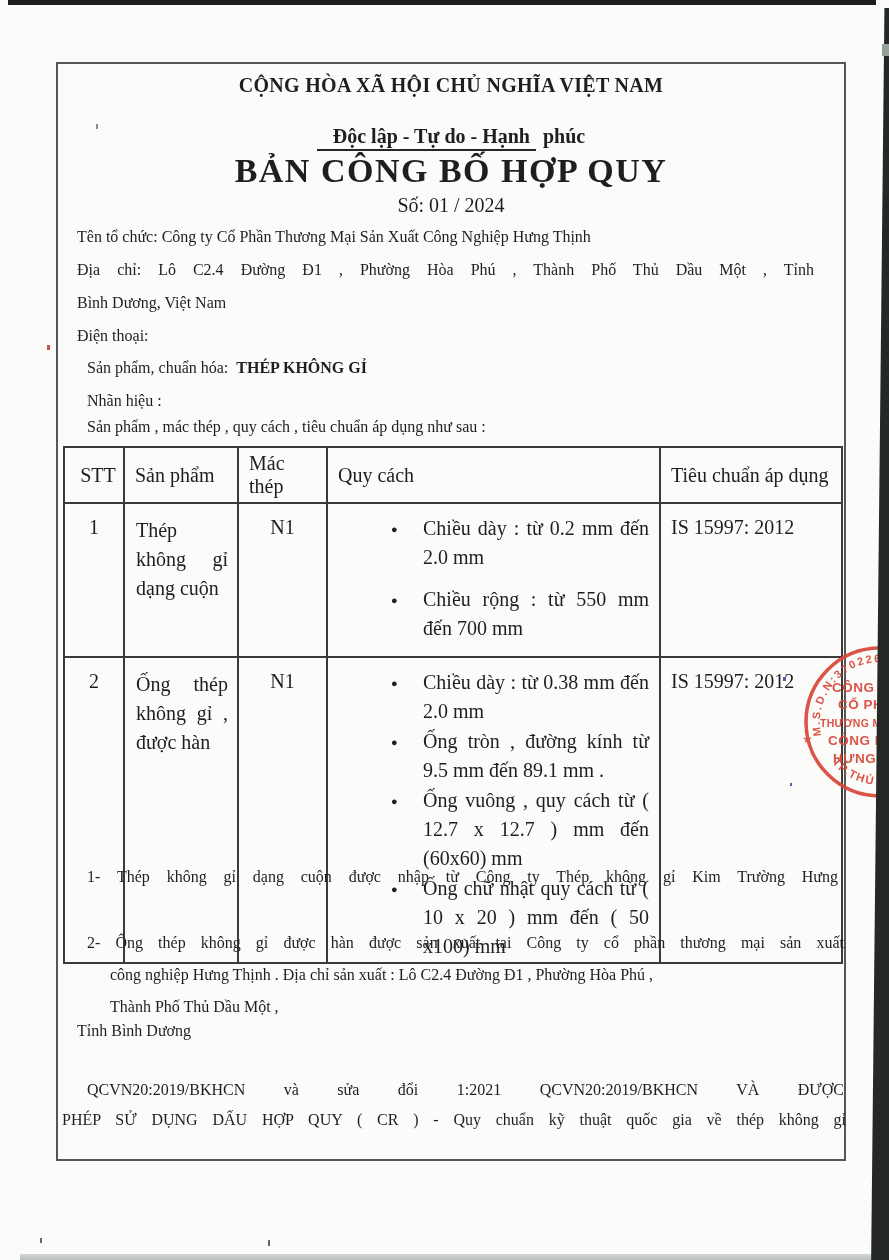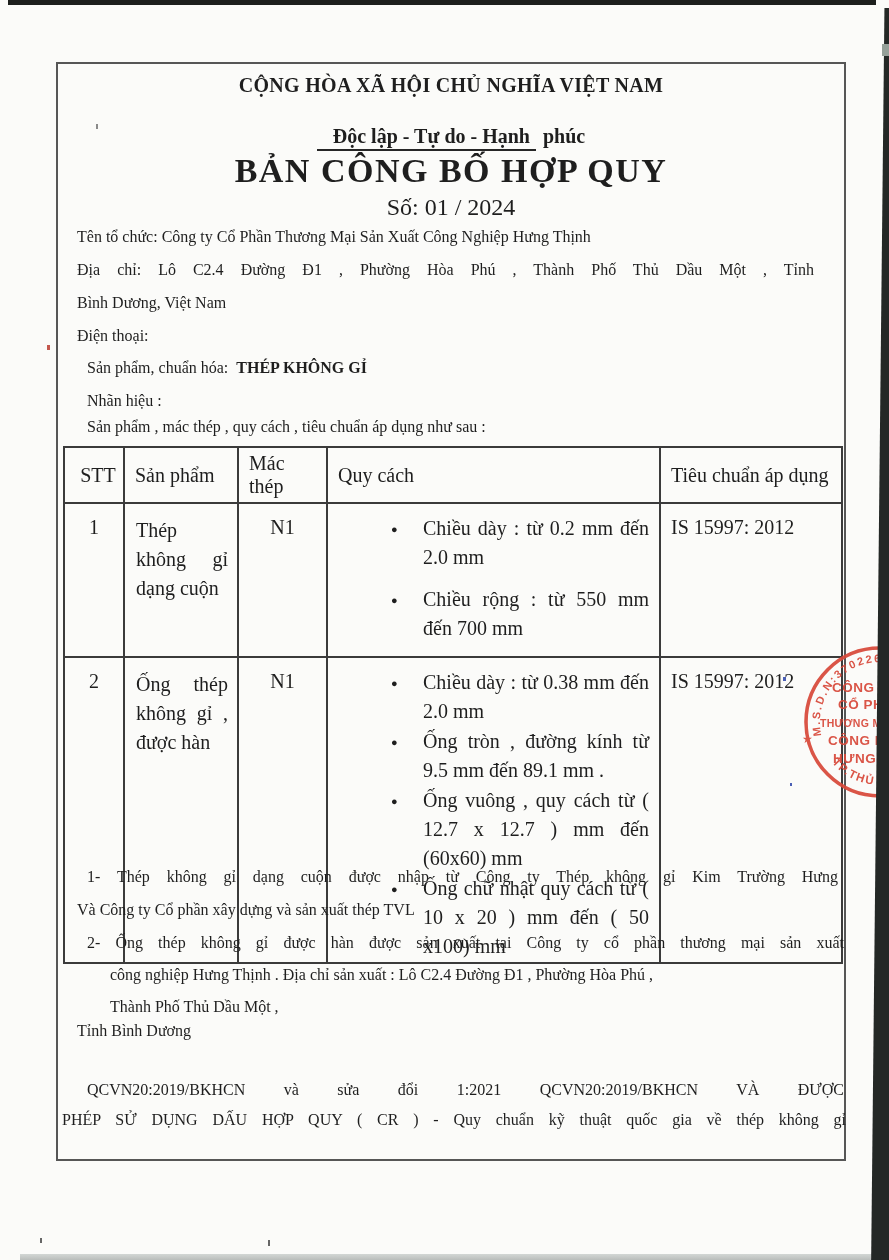--- a/index.html
+++ b/index.html
@@ -26,21 +26,21 @@
     border:2px solid #565656;box-sizing:border-box;background:transparent;z-index:1;
   }
   .abs{position:absolute;}
   .center{left:0;width:100%;text-align:center;}
 
   .nat-title{top:10px;font-size:20px;font-weight:bold;letter-spacing:.3px;}
   .motto{top:37px;font-size:20px;font-weight:bold;margin-top:24px;}
   .motto-underline{border-bottom:2.5px solid #262626;padding:0 6px 2px 16px;}
   .motto-tail{margin-left:7px;}
   .doc-title{top:88px;font-size:34px;font-weight:bold;letter-spacing:1.5px;}
-  .doc-number{top:130px;font-size:24px;}
+  .doc-number{top:130px;font-size:20px;}
 
   .p{font-size:16px;line-height:33px;}
   .jl{text-align:justify;text-align-last:justify;}
   .b{font-weight:bold;}
 
   .p-org{left:19px;top:156px;width:750px;}
   .p-addr1{left:19px;top:189px;width:737px;}
   .p-addr2{left:19px;top:222px;}
   .p-phone{left:19px;top:255px;}
   .p-product{left:29px;top:287px;}
@@ -162,21 +162,20 @@
               <li>Ống vuông , quy cách từ ( 12.7 x 12.7 ) mm đến (60x60) mm</li>
               <li>Ống chữ nhật quy cách từ ( 10 x 20 ) mm đến ( 50 x100) mm</li>
             </ul>
           </td>
           <td class="std">IS 15997: 2012</td>
         </tr>
       </tbody>
     </table>
 
     <div class="abs p n-note1 jl">1- Thép không gỉ dạng cuộn được nhập từ Công ty Thép không gỉ Kim Trường Hưng</div>
-    <div class="abs p n-note1c">Và Công ty Cổ phần xây dựng và sản xuất thép TVL</div>
     <div class="abs p n-note2a jl">2- Ống thép không gỉ được hàn được sản xuất tại Công ty cổ phần thương mại sản xuất</div>
     <div class="abs p n-note2b">công nghiệp Hưng Thịnh . Địa chỉ sản xuất : Lô C2.4 Đường Đ1 , Phường Hòa Phú ,</div>
     <div class="abs p n-note2c">Thành Phố Thủ Dầu Một ,</div>
     <div class="abs p n-province">Tỉnh Bình Dương</div>
     <div class="abs p n-conf1 jl">QCVN20:2019/BKHCN và sửa đổi 1:2021 QCVN20:2019/BKHCN VÀ ĐƯỢC</div>
     <div class="abs p n-conf2 jl">PHÉP SỬ DỤNG DẤU HỢP QUY ( CR ) - Quy chuẩn kỹ thuật quốc gia về thép không gỉ</div>
   </div>
 
   <svg class="stamp" viewBox="0 0 180 180">
     <defs>

